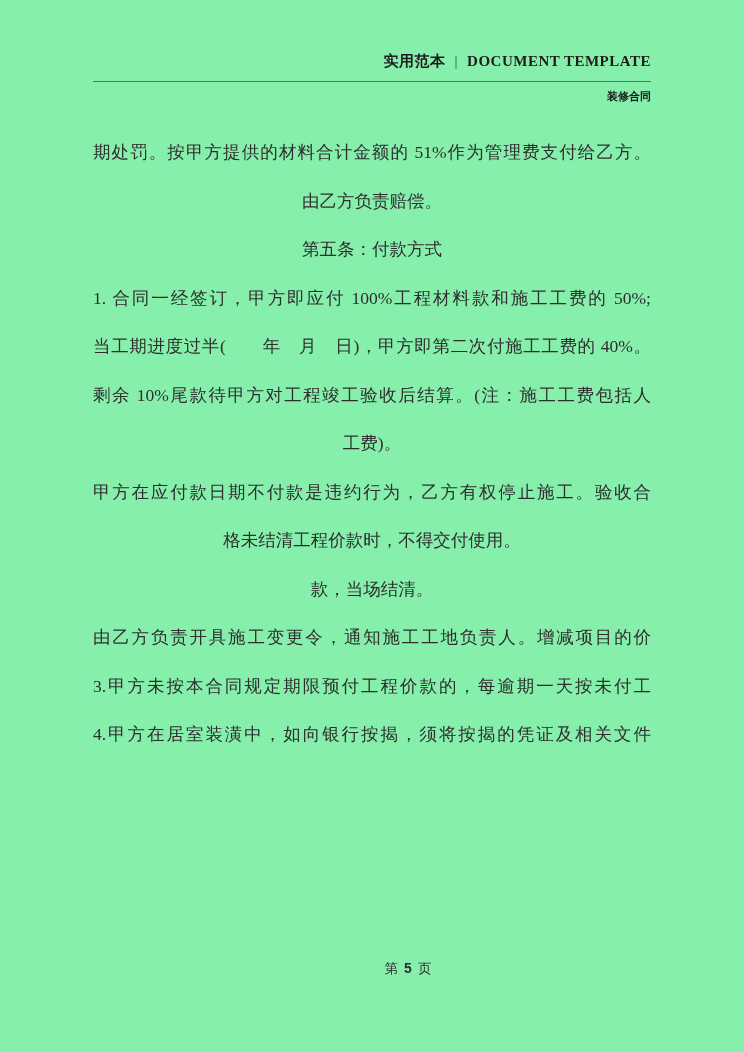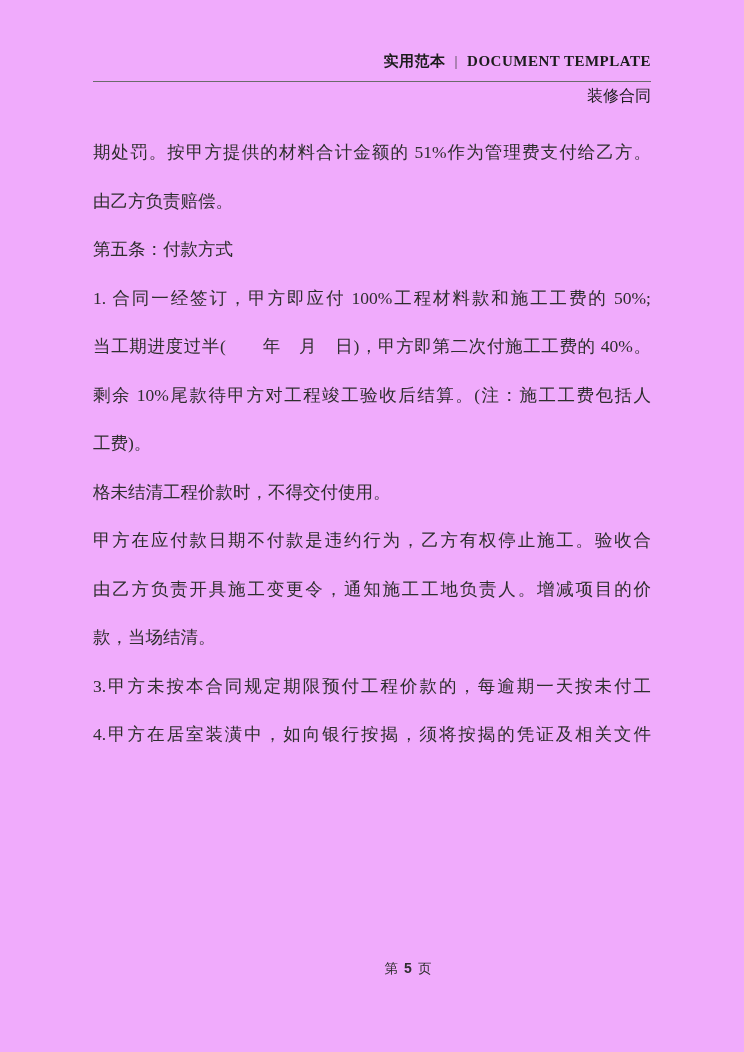--- a/index.html
+++ b/index.html
@@ -1,21 +1,21 @@
 <!DOCTYPE html>
 <html><head>
 <meta charset="utf-8">
 <style>
   * { margin: 0; padding: 0; box-sizing: border-box; }
   html, body { background: #ffffff; }
   .page {
     position: relative;
     width: 744px;
     height: 1052px;
-    background: #f0abfc;
+    background: #86efac;
     overflow: hidden;
     font-family: "Liberation Serif", "DejaVu Serif", serif;
     color: #333333;
   }
   
   .header {
     position: absolute;
     left: 93px;
     width: 558px;
     top: 50px;
@@ -36,39 +36,39 @@
     color: #444444;
   }
   .header-rule {
     margin-top: 9px;
     border: 0;
     border-top: 1px solid #6b6b6b;
     height: 0;
   }
   .doc-title {
     margin-top: 4px;
-    font-size: 16px;
-    font-weight: normal;
+    font-size: 11px;
+    font-weight: bold;
     color: #1c1c1c;
     line-height: 20px;
   }
   
   .doc-body {
     position: absolute;
     left: 93px;
     width: 558px;
     top: 128px;
   }
   .bl {
     height: 48.5px;
     line-height: 48.5px;
     font-size: 17.5px;
     color: #2e2e2e;
     white-space: nowrap;
-    text-align: left;
+    text-align: center;
   }
   .bl.j {
     white-space: normal;
     text-align: justify;
     text-align-last: justify;
     text-justify: inter-ideograph;
   }
   
   .footer {
     position: absolute;
@@ -103,24 +103,24 @@
   </div>
 
   <div class="doc-body">
     <div class="bl j">期处罚。按甲方提供的材料合计金额的 51%作为管理费支付给乙方。</div>
     <div class="bl">由乙方负责赔偿。</div>
     <div class="bl">第五条：付款方式</div>
     <div class="bl j">1. 合同一经签订，甲方即应付 100%工程材料款和施工工费的 50%;</div>
     <div class="bl j">当工期进度过半(　　年　月　日)，甲方即第二次付施工工费的 40%。</div>
     <div class="bl j">剩余 10%尾款待甲方对工程竣工验收后结算。(注：施工工费包括人</div>
     <div class="bl">工费)。</div>
+    <div class="bl j">甲方在应付款日期不付款是违约行为，乙方有权停止施工。验收合</div>
     <div class="bl">格未结清工程价款时，不得交付使用。</div>
-    <div class="bl j">甲方在应付款日期不付款是违约行为，乙方有权停止施工。验收合</div>
+    <div class="bl">款，当场结清。</div>
     <div class="bl j">由乙方负责开具施工变更令，通知施工工地负责人。增减项目的价</div>
-    <div class="bl">款，当场结清。</div>
     <div class="bl j">3.甲方未按本合同规定期限预付工程价款的，每逾期一天按未付工</div>
     <div class="bl j">4.甲方在居室装潢中，如向银行按揭，须将按揭的凭证及相关文件</div>
   </div>
 
   <div class="footer">
     <span>第</span><span class="page-num">5</span><span>页</span>
   </div>
 
 </div>
 

